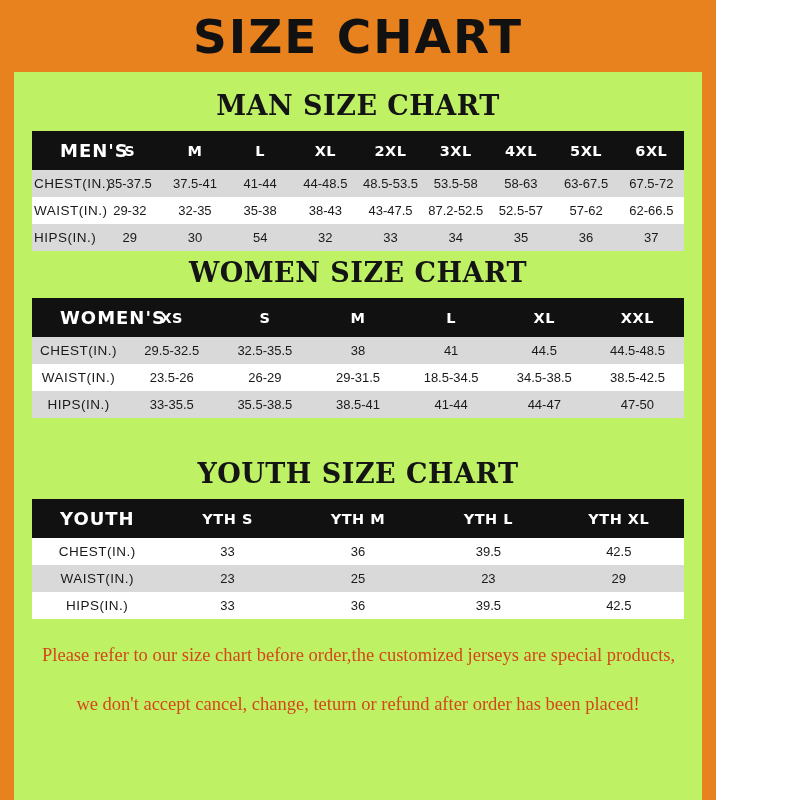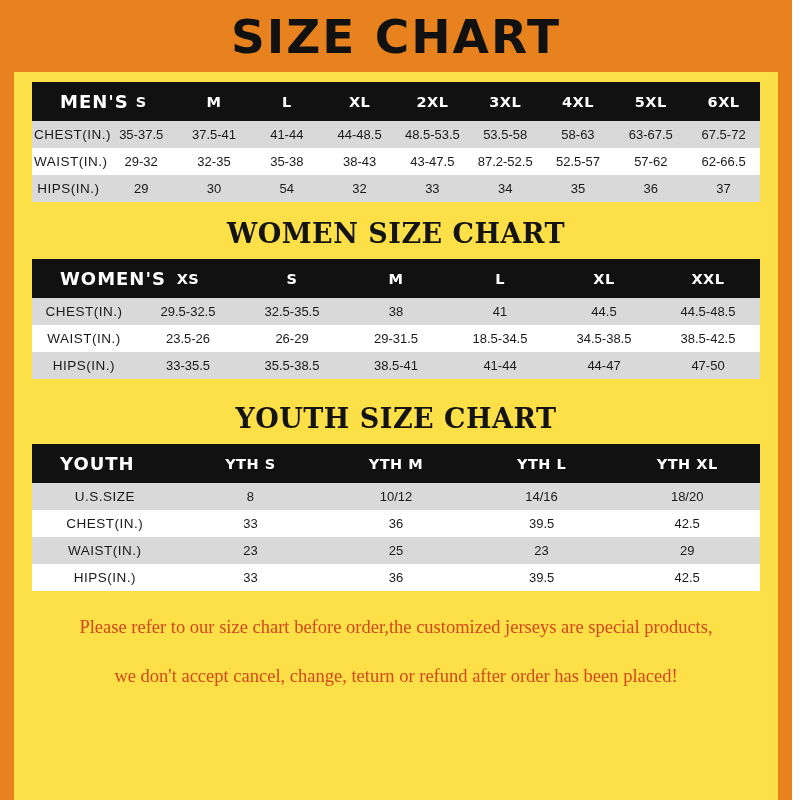--- a/index.html
+++ b/index.html
@@ -8,23 +8,23 @@
   }
   body {
     width: 800px;
     height: 800px;
     background: #ffffff;
     font-family: "Liberation Sans", sans-serif;
     overflow: hidden;
   }
   .page {
     position: relative;
-    width: 792px;
+    width: 716px;
     height: 800px;
-    background: #fde047;
+    background: #bef264;
     box-sizing: border-box;
     border-left: 14px solid #e8821e;
     border-right: 14px solid #e8821e;
   }
   .banner {
     height: 72px;
     background: #e8821e;
     display: flex;
     align-items: center;
     justify-content: center;
@@ -43,22 +43,22 @@
   }
   .section-title {
     text-align: center;
     font-family: "DejaVu Serif", serif;
     font-weight: bold;
     font-size: 27px;
     color: #141414;
     letter-spacing: 0.5px;
   }
   .t-man { margin-top: 18px; }
-  .t-women { margin-top: 16px; }
-  .t-youth { margin-top: 24px; }
+  .t-women { margin-top: 6px; }
+  .t-youth { margin-top: 40px; }
 
   table.size {
     width: 100%;
     border-collapse: collapse;
     margin-top: 10px;
     table-layout: fixed;
   }
   table.size thead th {
     background: #111111;
     color: #ffffff;
@@ -105,20 +105,21 @@
 <body>
 
 <div class="page">
 
   <div class="banner">
     <div class="banner-title">SIZE CHART</div>
   </div>
 
   <div class="content">
 
+    <div class="section-title t-man">MAN SIZE CHART</div>
     <table class="size">
       <thead>
         <tr>
           <th class="label-col">MEN'S</th>
           <th>S</th>
           <th>M</th>
           <th>L</th>
           <th>XL</th>
           <th>2XL</th>
           <th>3XL</th>
@@ -216,27 +217,20 @@
       <thead>
         <tr>
           <th class="label-col">YOUTH</th>
           <th>YTH S</th>
           <th>YTH M</th>
           <th>YTH L</th>
           <th>YTH XL</th>
         </tr>
       </thead>
       <tbody>
-        <tr class="shade">
-          <td class="label-col">U.S.SIZE</td>
-          <td>8</td>
-          <td>10/12</td>
-          <td>14/16</td>
-          <td>18/20</td>
-        </tr>
         <tr class="plain">
           <td class="label-col">CHEST(IN.)</td>
           <td>33</td>
           <td>36</td>
           <td>39.5</td>
           <td>42.5</td>
         </tr>
         <tr class="shade">
           <td class="label-col">WAIST(IN.)</td>
           <td>23</td>

